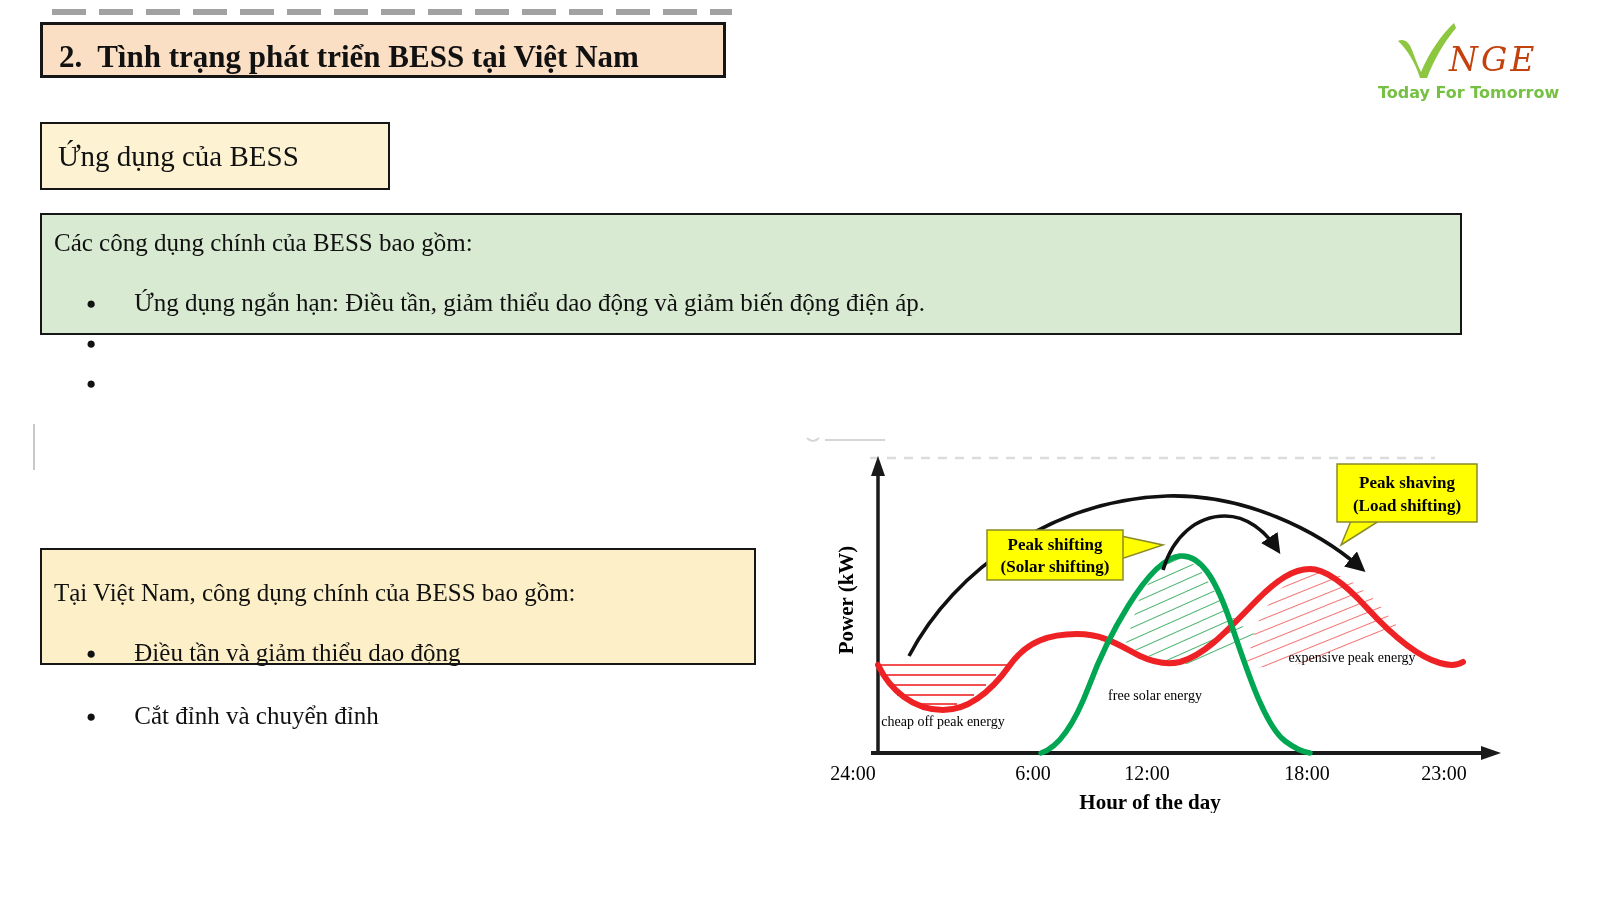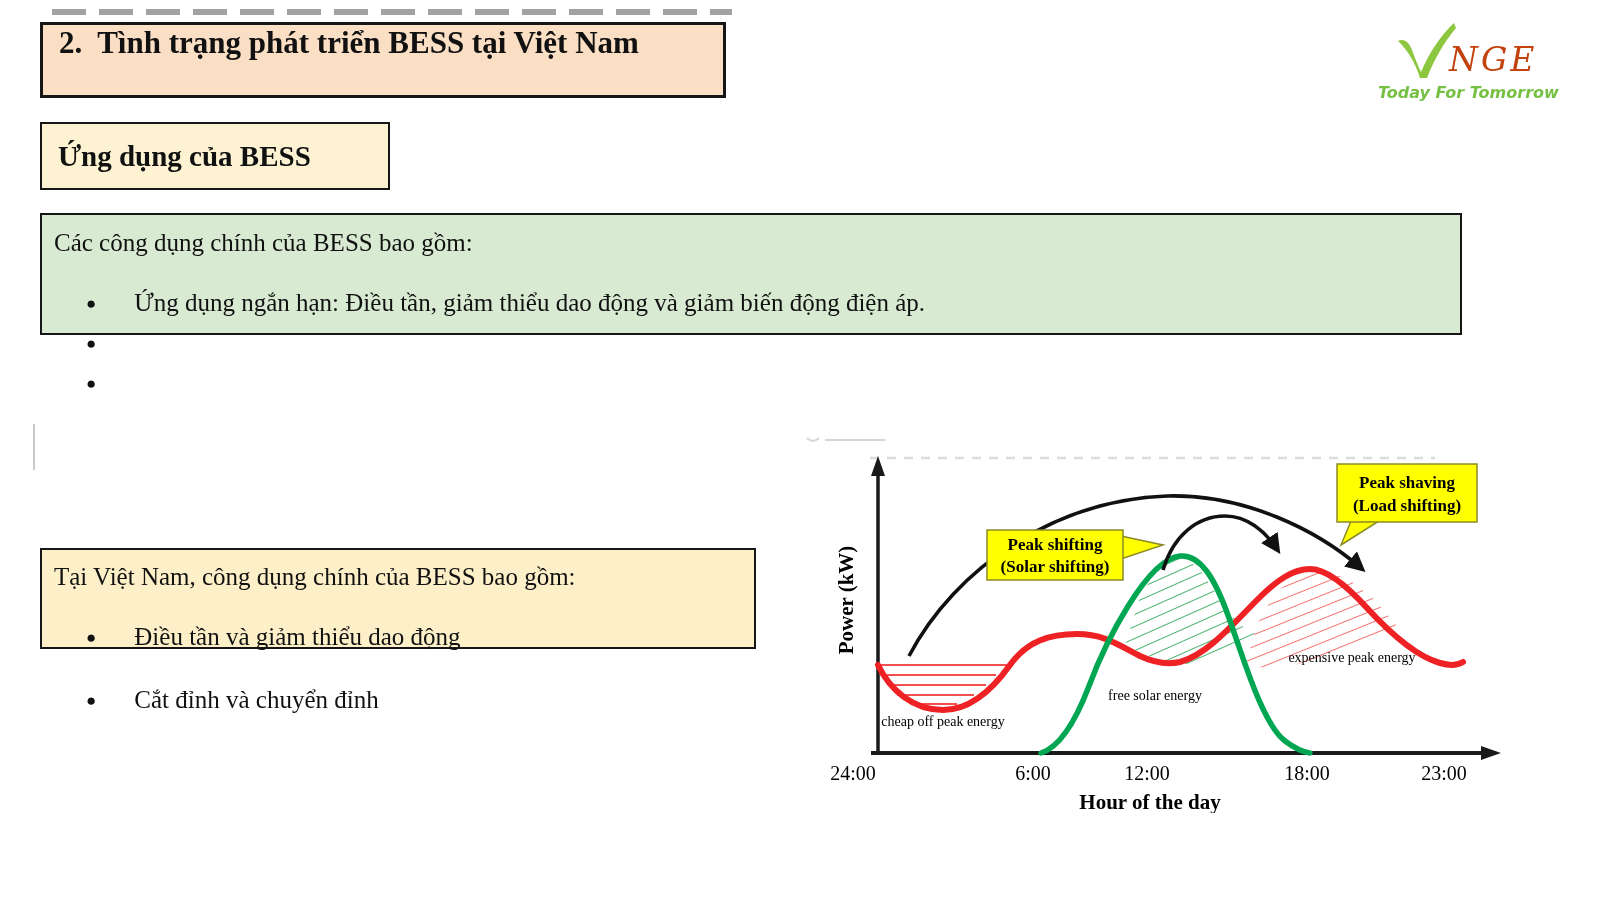--- a/index.html
+++ b/index.html
@@ -1,35 +1,35 @@
 <!DOCTYPE html>
 <html><head>
 <meta charset="utf-8">
 <style>
   html,body{margin:0;padding:0;background:#ffffff;}
   .slide{position:relative;width:1600px;height:900px;background:#ffffff;overflow:hidden;
          font-family:"Liberation Serif", serif;color:#111;}
   .abs{position:absolute;}
   .box{position:absolute;border:2px solid #161616;box-sizing:border-box;}
-  .title-box{left:40px;top:22px;width:686px;height:76px;background:#fbdfc5;border-width:3px;
-             display:flex;align-items:flex-start;padding-left:16px;}
+  .title-box{left:40px;top:22px;width:686px;height:56px;background:#fbdfc5;border-width:3px;
+             display:flex;align-items:flex-end;padding-left:16px;}
   .title-box .t{font-size:31px;font-weight:bold;white-space:pre;}
   .heading-box{left:40px;top:122px;width:350px;height:68px;background:#fdf3d2;
                display:flex;align-items:center;padding-left:16px;}
-  .heading-box .t{font-size:29px;font-weight:bold;}
+  .heading-box .t{font-size:29px;font-weight:normal;}
   .green-box{left:40px;top:213px;width:1422px;height:122px;background:#d9ead3;padding:8px 14px 0 12px;}
-  .tan-box{left:40px;top:548px;width:716px;height:101px;background:#fdf0c9;padding:7px 14px 0 12px;}
+  .tan-box{left:40px;top:548px;width:716px;height:117px;background:#fdf0c9;padding:23px 14px 0 12px;}
   .box-header{font-size:25px;line-height:40px;}
   .bullet-row{display:flex;align-items:baseline;line-height:40px;}
   .bullet-dot{font-size:17px;margin-left:32px;margin-right:38px;position:relative;top:-2px;}
   .bullet-text{font-size:25px;margin-top:20px;}
   .logo-nge{left:1449px;top:40px;font-size:33px;font-style:italic;letter-spacing:3px;
             color:#c2410c;font-family:"DejaVu Serif", serif;}
   .logo-tagline{left:1378px;top:83px;width:166px;text-align:center;font-size:16px;font-weight:bold;
-                font-style:italic;color:#76c043;font-family:"DejaVu Sans", sans-serif;white-space:nowrap;}
+                color:#76c043;font-family:"DejaVu Sans", sans-serif;white-space:nowrap;}
   .caption{right:66px;top:831px;font-size:27px;}
   .artifact-top{left:52px;top:9px;width:680px;height:6px;opacity:.55;
     background:repeating-linear-gradient(90deg,#555 0 34px,transparent 34px 47px);}
   .artifact-left{left:33px;top:424px;width:2px;height:46px;background:#c9c9c9;}
   svg text{font-family:"Liberation Serif", serif;}
 </style>
 </head>
 <body>
 
 <div class="slide">

